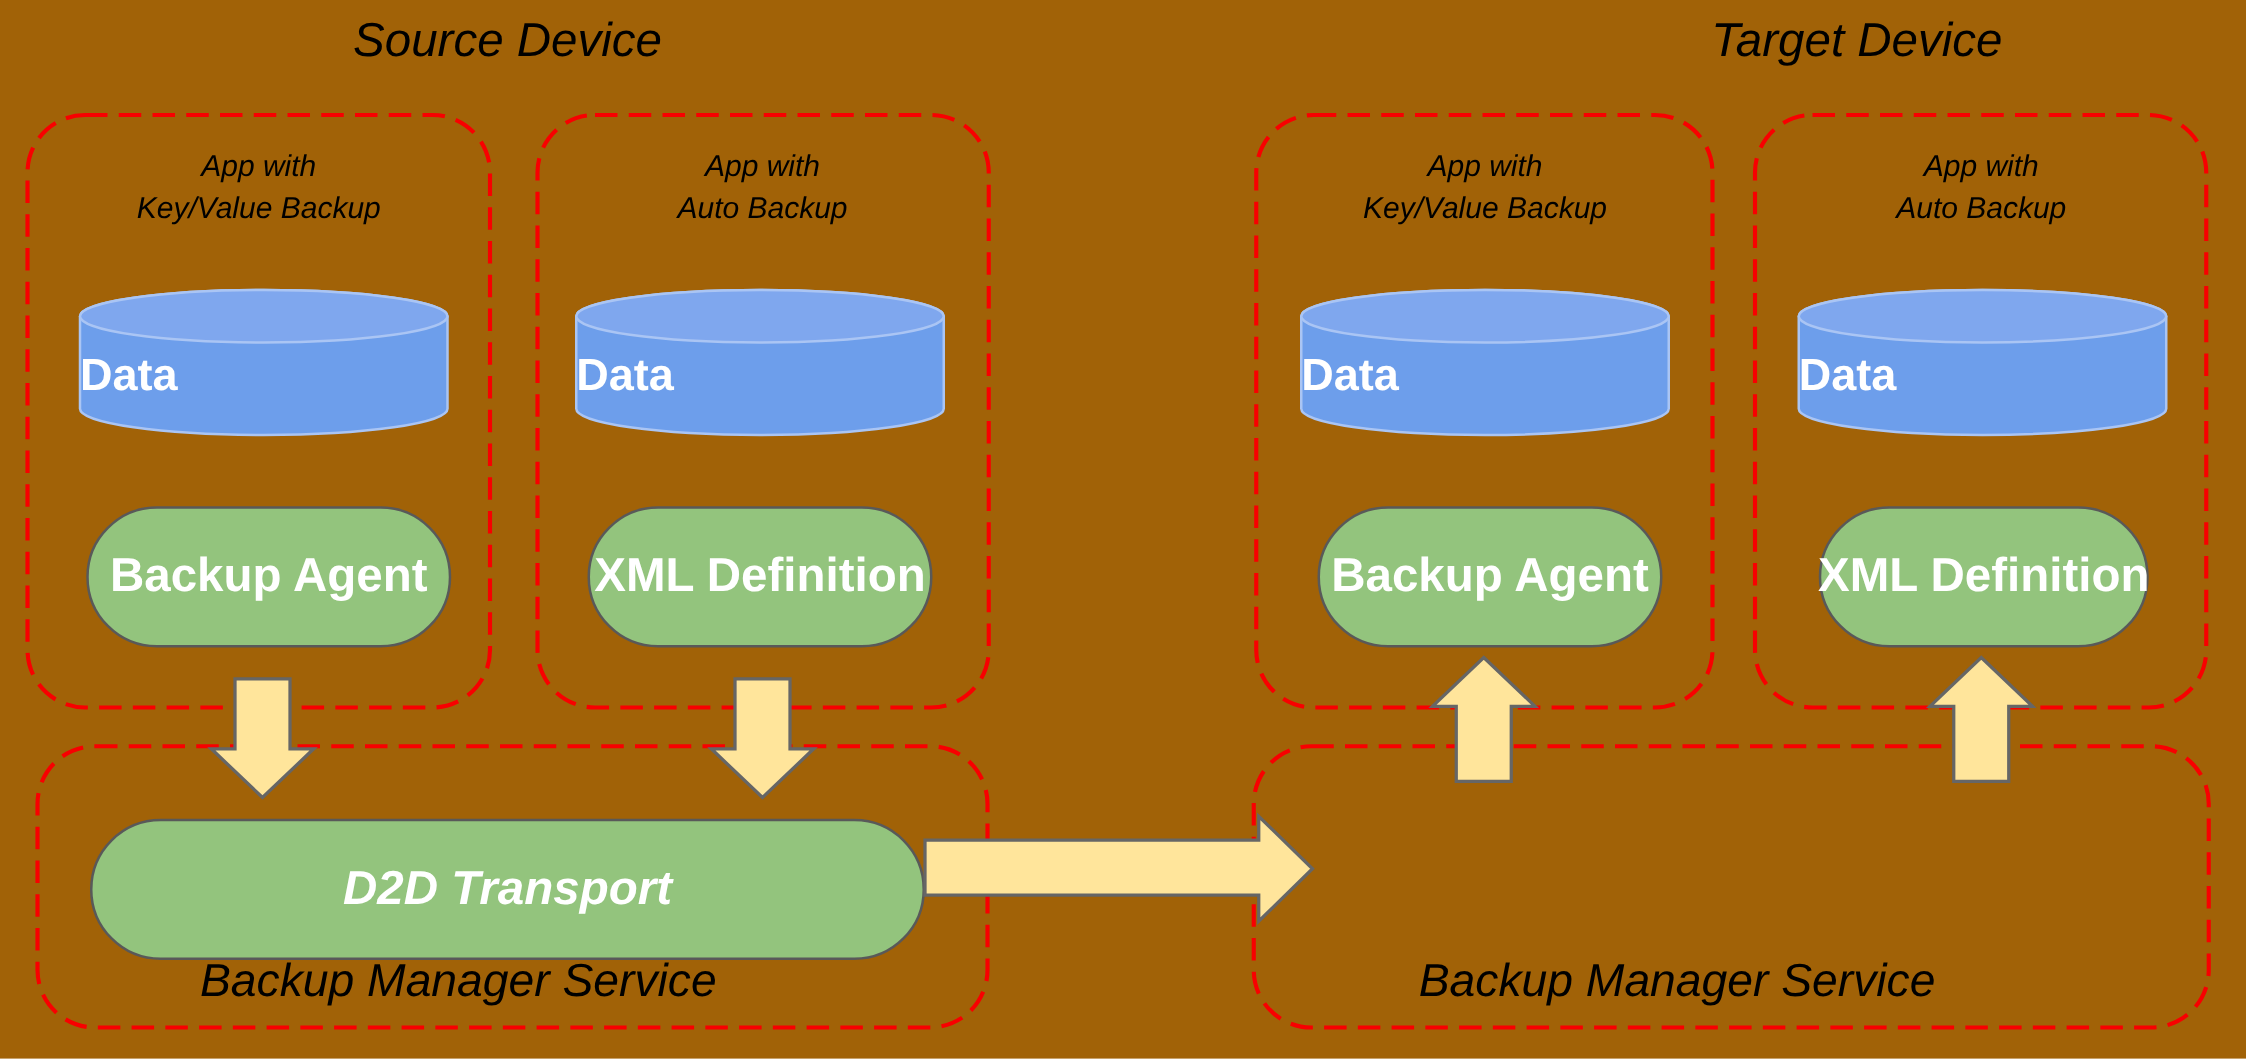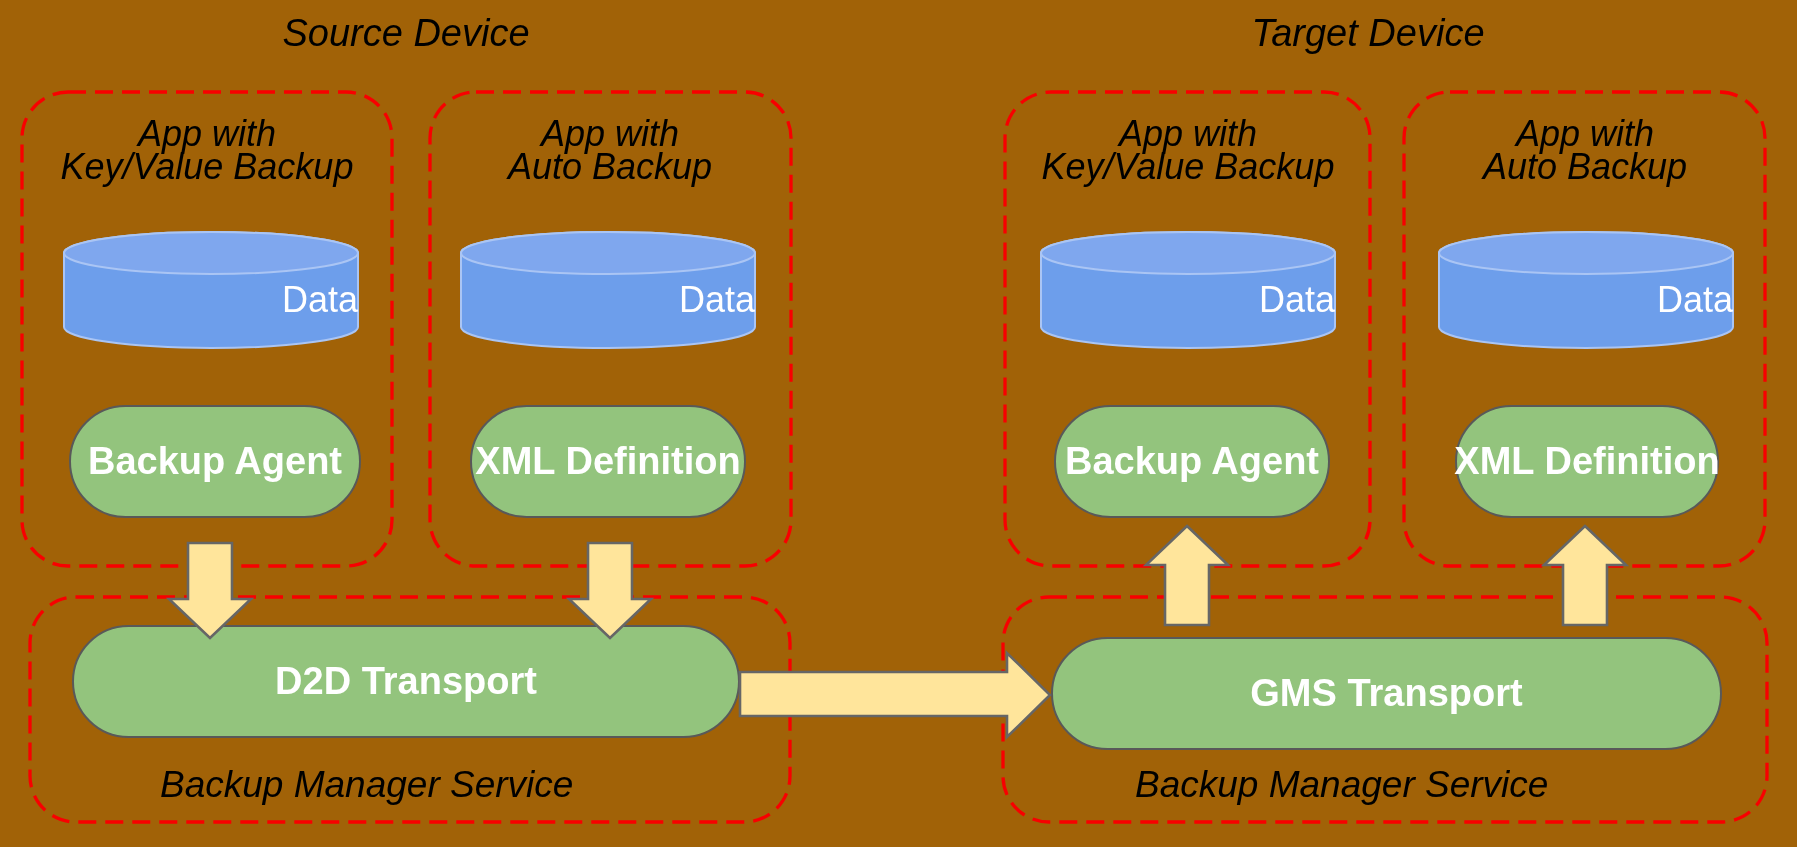--- a/index.html
+++ b/index.html
@@ -9,30 +9,30 @@
     font-family:"Liberation Sans","DejaVu Sans",sans-serif;overflow:hidden;
   }
   svg{overflow:visible;display:block;}
   .layer{position:absolute;left:0;top:0;}
   .abs{position:absolute;}
   .device-title{
     font-style:italic;font-size:38px;color:var(--text-dark);
     text-align:center;white-space:nowrap;line-height:40px;z-index:2;
   }
   .app-label{
-    font-style:italic;font-size:36px;line-height:33px;color:var(--text-dark);
+    font-style:italic;font-size:24px;line-height:33px;color:var(--text-dark);
     text-align:center;white-space:nowrap;z-index:2;
   }
   .bms-label{
     font-style:italic;font-size:37px;line-height:40px;color:var(--text-dark);
     text-align:left;white-space:nowrap;z-index:2;
   }
   .data-label{
-    font-weight:normal;font-size:36px;line-height:40px;color:var(--text-light);
-    text-align:right;z-index:2;
+    font-weight:bold;font-size:36px;line-height:40px;color:var(--text-light);
+    text-align:left;z-index:2;
   }
   .pill{
     position:absolute;height:113px;border-radius:57px;box-sizing:border-box;
     background:var(--pill-fill);border:2.5px solid var(--pill-border);
     display:flex;align-items:center;justify-content:center;
     font-weight:bold;font-size:38px;color:var(--text-light);
     white-space:nowrap;z-index:2;text-align:right;
   }
   .boxes-layer{z-index:1;}
   .arrows-layer{z-index:3;}
@@ -66,21 +66,21 @@
       <path class="cyl-body" d="M0,21 v74 a147,21 0 0 0 294,0 v-74 a147,21 0 0 0 -294,0 z"></path>
       <ellipse class="cyl-top" cx="147" cy="21" rx="147" ry="21"></ellipse>
     </g>
     <g transform="translate(1439,232)">
       <path class="cyl-body" d="M0,21 v74 a147,21 0 0 0 294,0 v-74 a147,21 0 0 0 -294,0 z"></path>
       <ellipse class="cyl-top" cx="147" cy="21" rx="147" ry="21"></ellipse>
     </g>
   </svg>
 
   <div class="abs device-title" style="left:206px;top:13px;width:400px;">Source Device</div>
-  <div class="abs device-title" style="left:1168px;top:13px;width:400px;">Target Device</div>
+  <div class="abs device-title" style="left:1202px;top:13px;width:400px;text-align:right;">Target Device</div>
 
   <div class="abs app-label" style="left:27px;top:117px;width:360px;">
     <div>App with</div>
     <div>Key/Value Backup</div>
   </div>
   <div class="abs app-label" style="left:430px;top:117px;width:360px;">
     <div>App with</div>
     <div>Auto Backup</div>
   </div>
   <div class="abs app-label" style="left:1008px;top:117px;width:360px;">
@@ -95,22 +95,21 @@
   <div class="abs data-label" style="left:64px;top:280px;width:294px;">Data</div>
   <div class="abs data-label" style="left:461px;top:280px;width:294px;">Data</div>
   <div class="abs data-label" style="left:1041px;top:280px;width:294px;">Data</div>
   <div class="abs data-label" style="left:1439px;top:280px;width:294px;">Data</div>
 
   <div class="pill" style="left:69px;top:405px;width:292px;">Backup Agent</div>
   <div class="pill" style="left:470px;top:405px;width:276px;">XML Definition</div>
   <div class="pill" style="left:1054px;top:405px;width:276px;">Backup Agent</div>
   <div class="pill" style="left:1455px;top:405px;width:264px;">XML Definition</div>
 
-  <div class="pill" style="left:72px;top:625px;width:668px;">D2D Transport</div>
-  <div class="pill" style="left:1051px;top:637px;width:671px;">GMS Transport</div>
+  <div class="pill" style="left:72px;top:655px;width:668px;font-style:italic;">D2D Transport</div>
 
   <div class="abs bms-label" style="left:160px;top:765px;width:500px;">Backup Manager Service</div>
   <div class="abs bms-label" style="left:1135px;top:765px;width:500px;">Backup Manager Service</div>
 
   <svg class="layer arrows-layer" width="1797" height="847" viewBox="0 0 1797 847">
     <polygon class="arrow" transform="translate(169,543)" points="19,0 63,0 63,56 82,56 41,95 0,56 19,56"></polygon>
     <polygon class="arrow" transform="translate(569,543)" points="19,0 63,0 63,56 82,56 41,95 0,56 19,56"></polygon>
     <polygon class="arrow" transform="translate(1146,526)" points="41,0 82,39 63,39 63,99 19,99 19,39 0,39"></polygon>
     <polygon class="arrow" transform="translate(1544,526)" points="41,0 82,39 63,39 63,99 19,99 19,39 0,39"></polygon>
     <polygon class="arrow" transform="translate(740,653)" points="0,19 267,19 267,0 310,42 267,84 267,63 0,63"></polygon>

